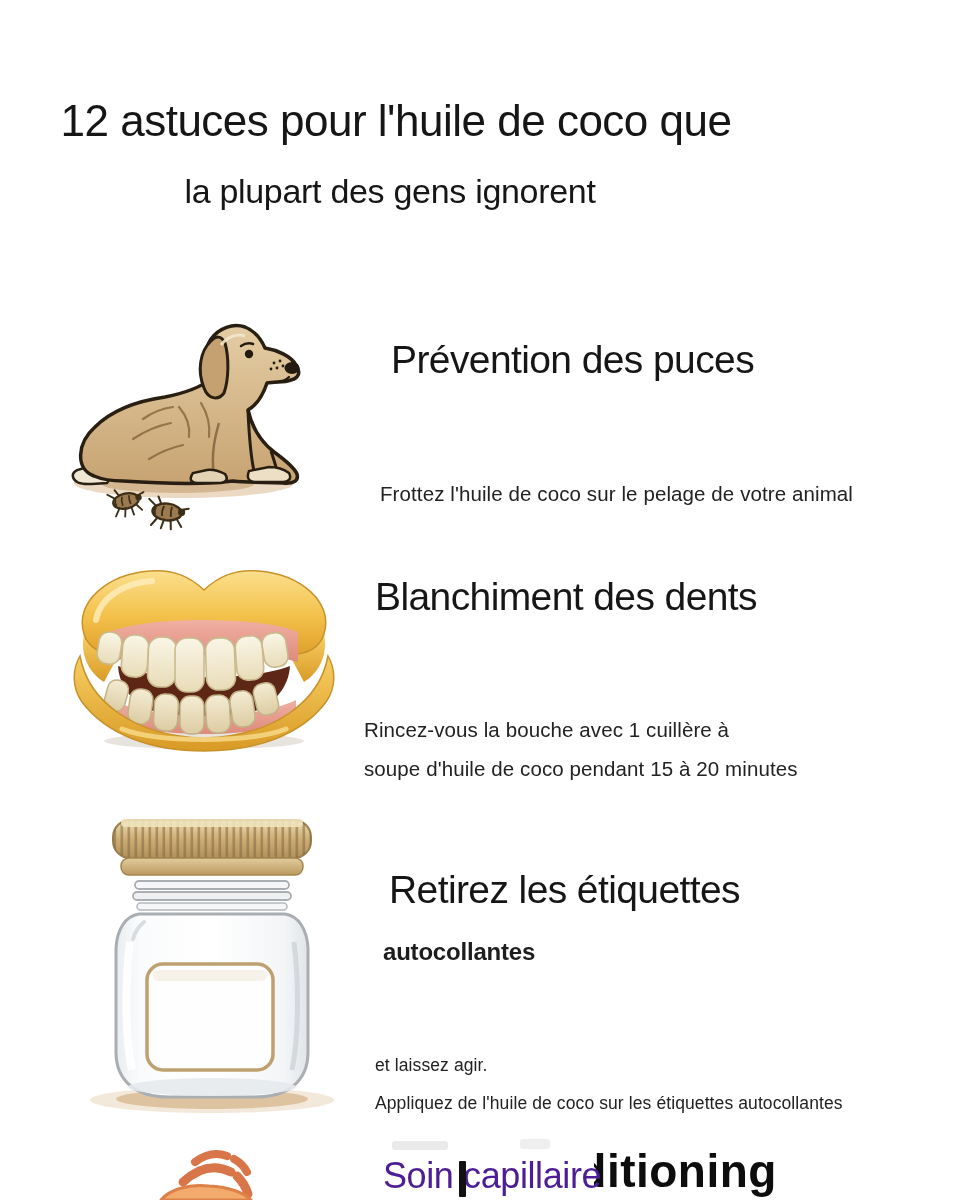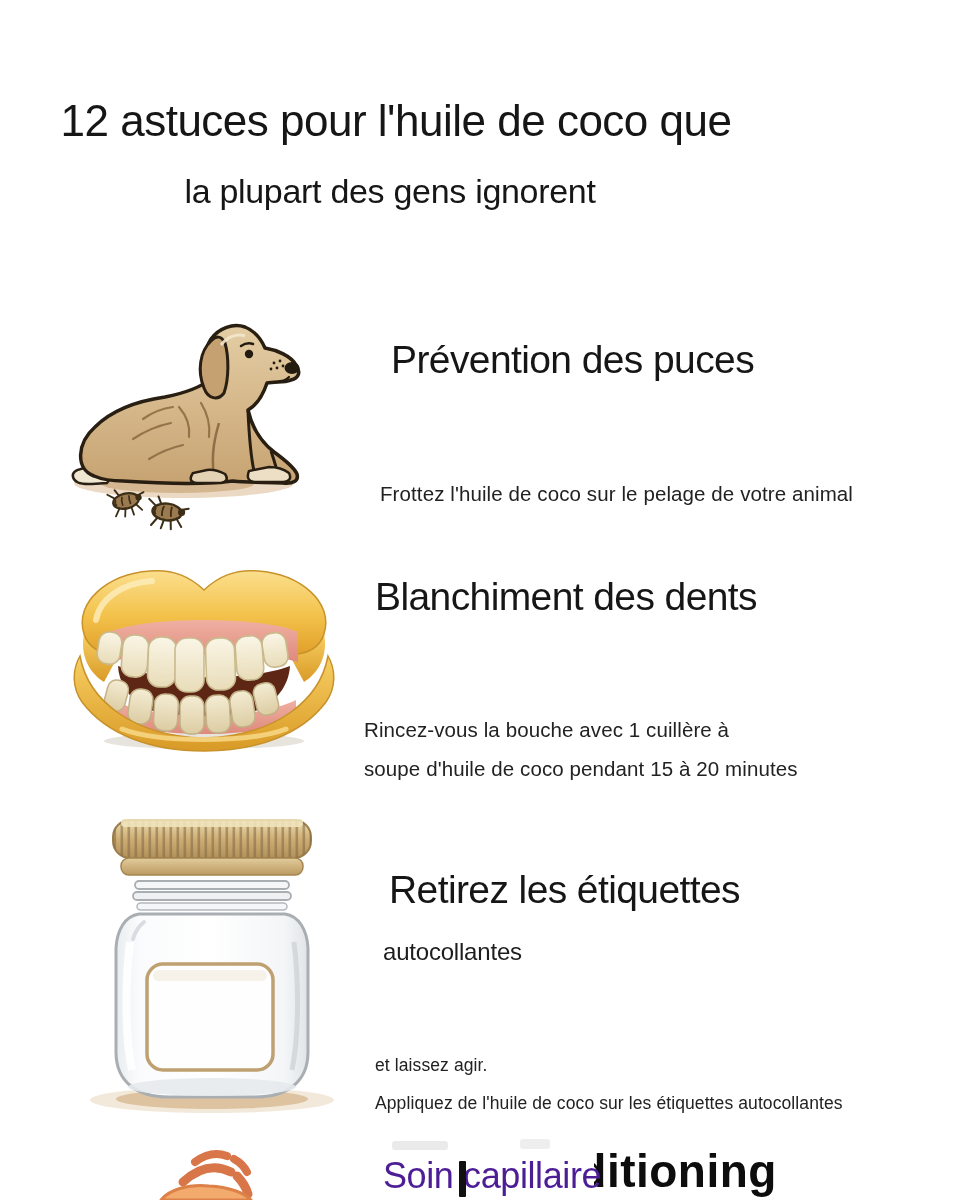--- a/index.html
+++ b/index.html
@@ -34,21 +34,21 @@
   }
   .sec-body-sm {
     font-size:17.5px; font-weight:400; color:#222222; letter-spacing:0.1px;
     line-height:38px; white-space:nowrap;
   }
   .h1-pos { left:391px; top:339px; }
   .b1-pos { left:380px; top:450px; }
   .h2-pos { left:375px; top:576px; }
   .b2-pos { left:364px; top:686px; }
   .h3-pos { left:389px; top:869px; }
-  .h3b-pos { left:383px; top:939px; }
+  .h3b-pos { left:383px; top:939px;font-weight:bold; }
   .b3-pos { left:375px; top:1046px; }
 
   .illus { position:absolute; }
   .illus-dog  { left:52px;  top:310px; width:264px; height:222px; }
   .illus-teeth{ left:60px;  top:550px; width:288px; height:202px; }
   .illus-jar  { left:83px;  top:806px; width:258px; height:308px; }
   .illus-wave { left:153px; top:1148px; width:112px; height:52px; }
 
   
   .underlying-en {

